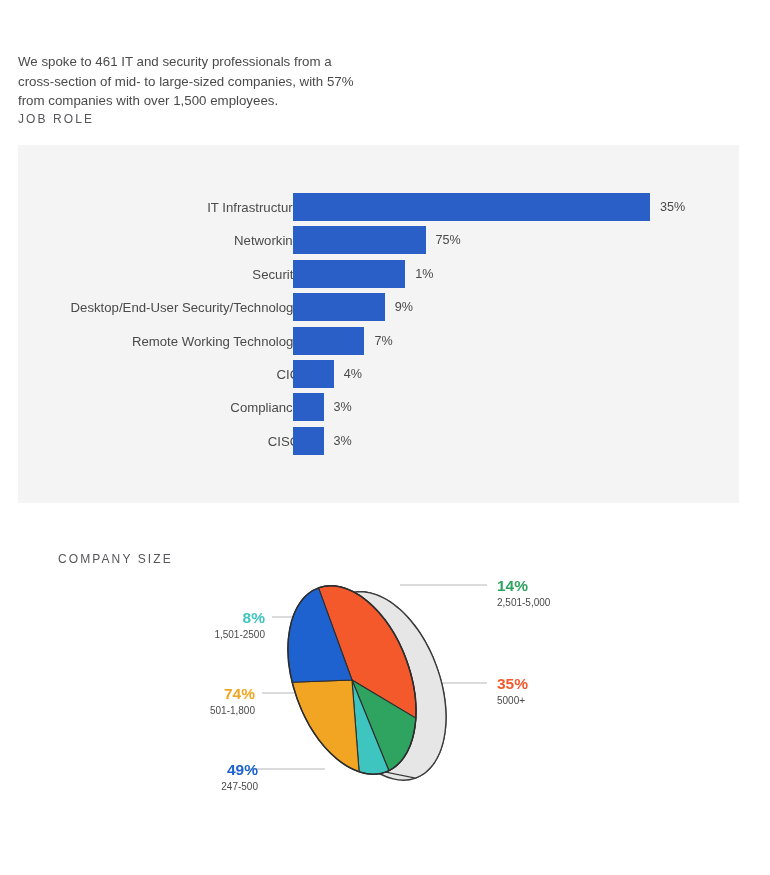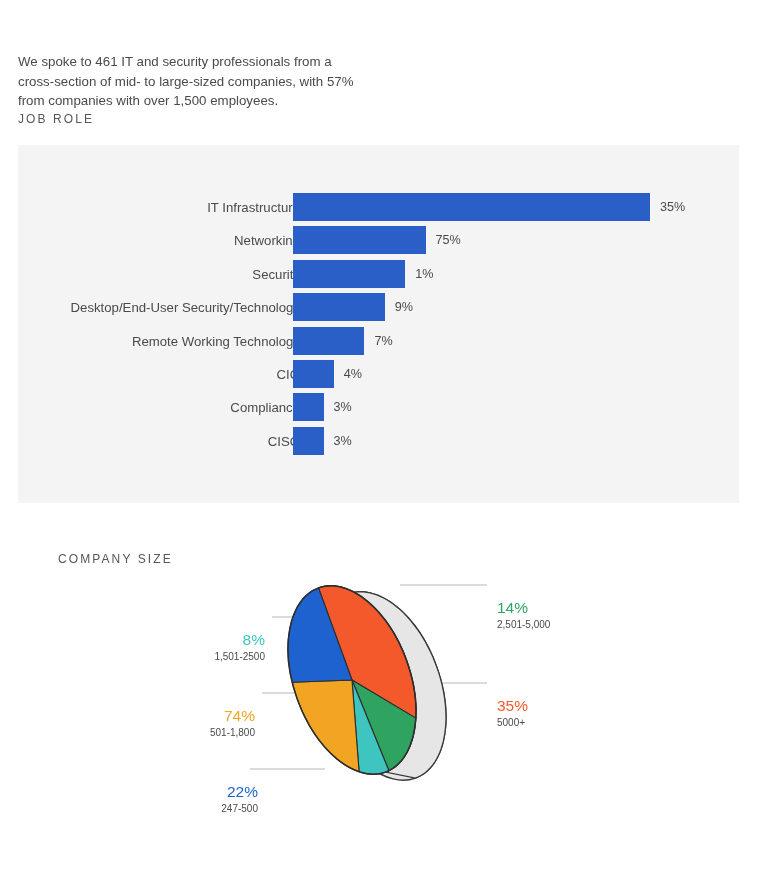--- a/index.html
+++ b/index.html
@@ -42,21 +42,21 @@
     position:absolute;left:275px;top:0;height:28px;background:#2a5fc8;
   }
   .bar-val{
     position:absolute;top:50%;transform:translateY(-50%);
     font-size:12.6px;color:#4a4a4a;white-space:nowrap;
   }
 
   
   .pie-wrap{position:absolute;left:0;top:565px;width:770px;height:250px;}
   .pie-label{position:absolute;}
-  .pie-pct{font-size:15.5px;font-weight:normal;line-height:18px;margin-top:22px;}
+  .pie-pct{font-size:15.5px;font-weight:bold;line-height:18px;}
   .pie-sub{font-size:10px;color:#4a4a4a;line-height:16px;white-space:nowrap;}
   .lbl-right{text-align:left;}
   .lbl-left{text-align:right;}
 </style>
 </head>
 <body>
 
 <div class="page">
 
 
@@ -144,18 +144,18 @@
     </div>
     <div class="pie-label lbl-left" style="right:505px;top:44px;">
       <div class="pie-pct" style="color: rgb(63, 197, 192);">8%</div>
       <div class="pie-sub">1,501-2500</div>
     </div>
     <div class="pie-label lbl-left" style="right:515px;top:120px;">
       <div class="pie-pct" style="color: rgb(242, 164, 35);">74%</div>
       <div class="pie-sub">501-1,800</div>
     </div>
     <div class="pie-label lbl-left" style="right:512px;top:196px;">
-      <div class="pie-pct" style="color: rgb(30, 98, 208);">22%</div>
+      <div class="pie-pct" style="color: rgb(30, 98, 208);">49%</div>
       <div class="pie-sub">247-500</div>
     </div>
   </div>
 
 </div>
 
 </body></html>

